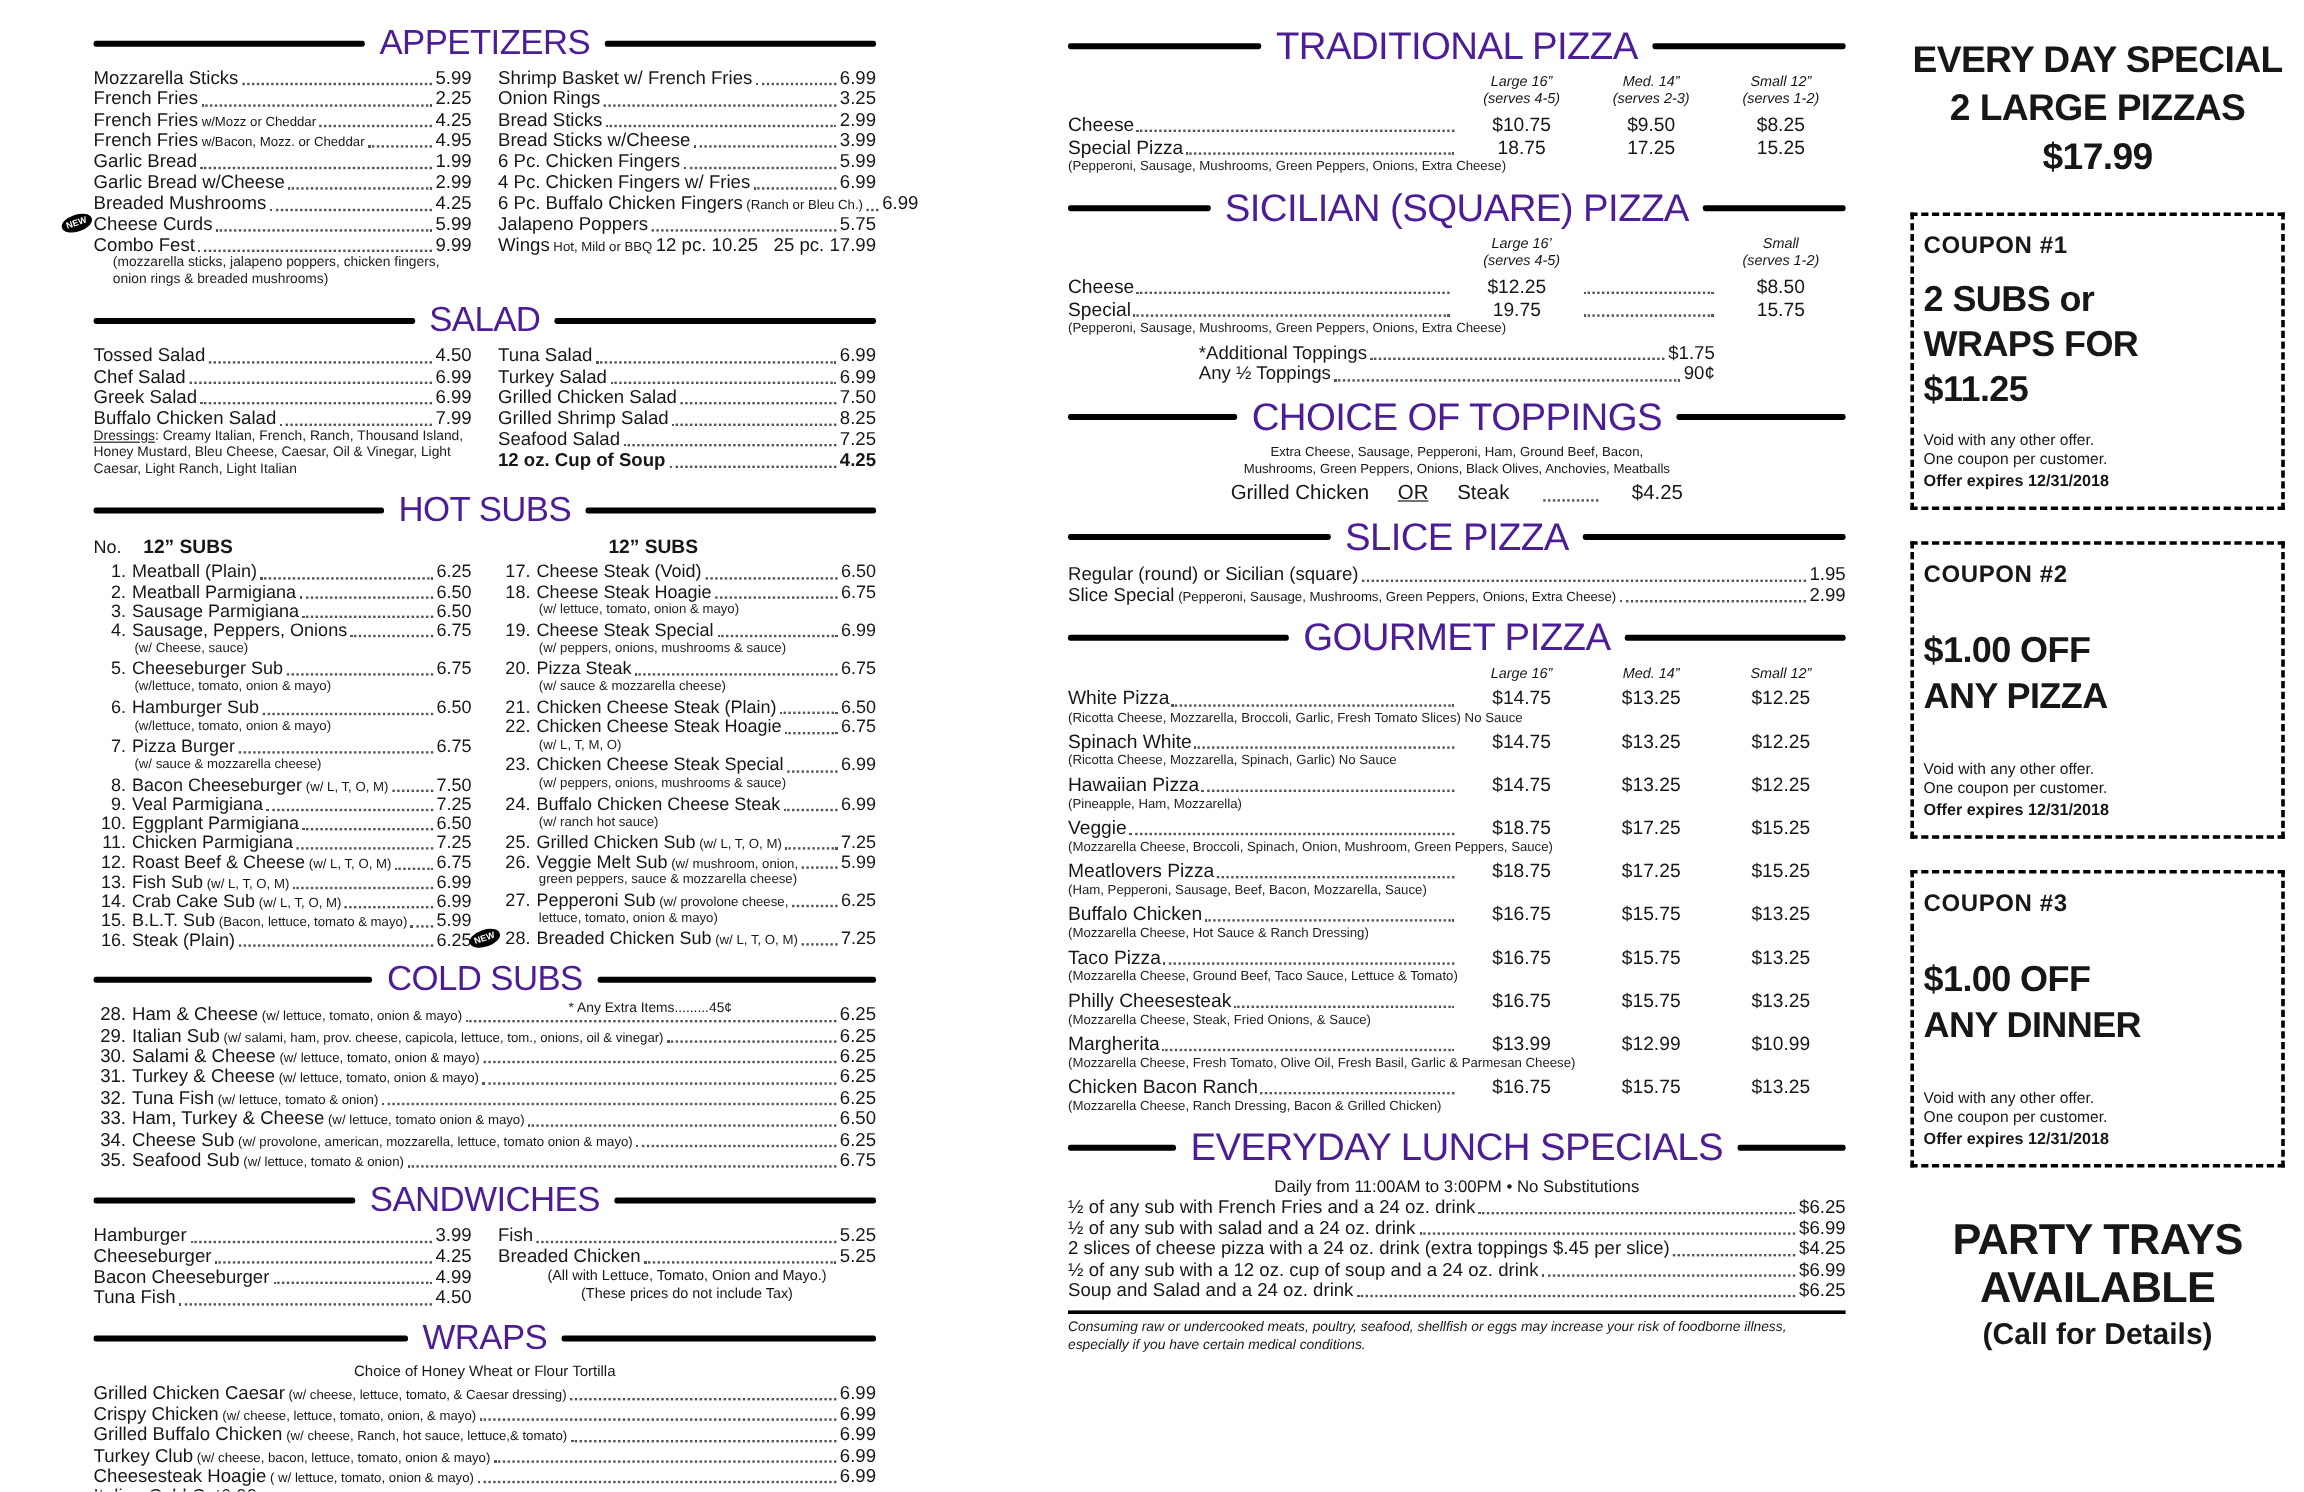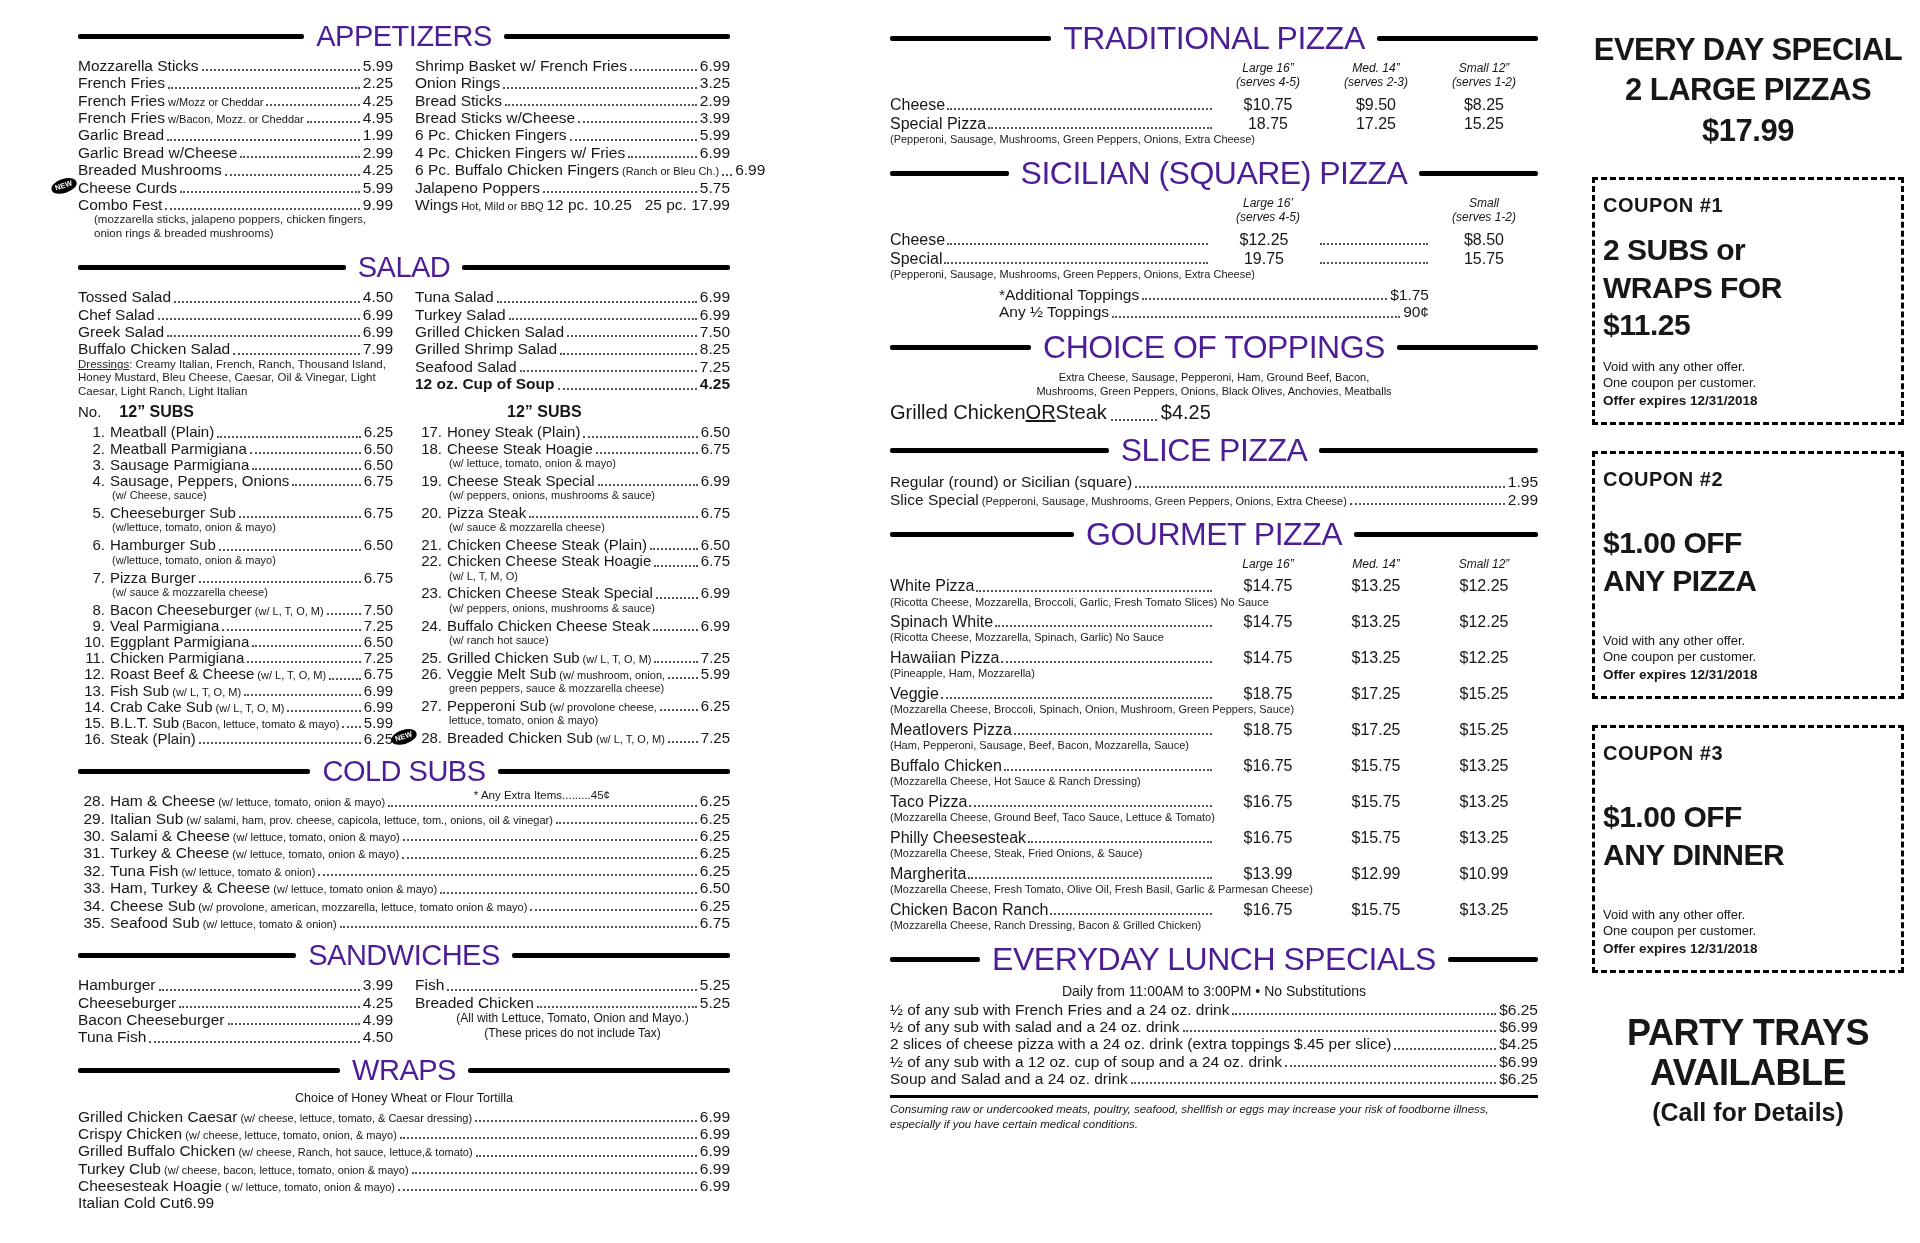--- a/index.html
+++ b/index.html
@@ -51,21 +51,21 @@
   .prow{display:flex;align-items:flex-end;font-size:16px;line-height:1.2;}
   .prow .plbl{white-space:nowrap;}
   .prow .dots{flex:1;min-width:10px;border-bottom:2px dotted #555;margin:0 2px 4px;}
   .pc{width:108px;text-align:center;flex-shrink:0;white-space:nowrap;}
   .pcdots{width:108px;border-bottom:2px dotted #555;margin:0 2px 4px;flex-shrink:0;}
   .pnote{font-size:11px;line-height:1.25;margin:0 0 3px 0;color:#222;}
   .pshead{display:flex;font-size:12px;font-style:italic;text-align:center;line-height:1.2;margin:2px 0 5px;}
   .pshead .fill{flex:1;}
   .centerblock{width:430px;margin:4px auto 2px;}
   .topline{text-align:center;font-size:11px;line-height:1.35;}
-  .orline{display:flex;align-items:flex-end;font-size:20px;margin-top:2px;}
+  .orline{display:flex;justify-content:center;align-items:flex-end;font-size:17px;margin-top:2px;gap:24px;}
   .orline .dots{width:46px;border-bottom:2px dotted #555;margin:0 4px 3px;}
   .disclaimer{border-top:3px solid #000;margin-top:8px;padding-top:4px;font-style:italic;font-size:11.5px;line-height:1.3;}
 
   
   .edsp{text-align:center;font-weight:800;font-size:31px;line-height:1.3;letter-spacing:-0.5px;}
   .coupon{border:3px dashed #000;text-align:left;padding:14px 8px 12px;margin-top:26px;height:216px;
           display:flex;flex-direction:column;justify-content:space-between;}
   .coupon .ctitle{font-size:20px;font-weight:800;letter-spacing:0.5px;}
   .coupon .big{font-size:30px;font-weight:800;line-height:1.25;letter-spacing:-0.5px;}
   .coupon .fines{line-height:1.3;}
@@ -244,20 +244,25 @@
           <span class="prc">7.25</span>
         </div>
         <div class="row bold">
           <span class="lbl">12 oz. Cup of Soup</span>
           <span class="dots"></span>
           <span class="prc">4.25</span>
         </div>
       </div>
   </div>
 
+  <div class="sec-head">
+    <span class="rule"></span>
+    <span class="title">HOT SUBS</span>
+    <span class="rule"></span>
+  </div>
   <div class="twocol">
     <div class="subcol tight">
       <div class="colhead">
         <span class="no">No.</span>
         <span class="sz">12” SUBS</span>
       </div>
       <div id="hot-a">
           <div class="row">
             <span class="num">1.</span>
             <span class="lbl">Meatball (Plain)</span>
@@ -360,21 +365,21 @@
           </div>
         </div>
     </div>
     <div class="subcol tight hot-b">
       <div class="colhead right-ind">
         <span class="sz">12” SUBS</span>
       </div>
       <div id="hot-b">
           <div class="row">
             <span class="num">17.</span>
-            <span class="lbl">Honey Steak (Plain)</span>
+            <span class="lbl">Cheese Steak (Void)</span>
             <span class="dots"></span>
             <span class="prc">6.50</span>
           </div>
           <div class="row">
             <span class="num">18.</span>
             <span class="lbl">Cheese Steak Hoagie</span>
             <span class="dots"></span>
             <span class="prc">6.75</span>
           </div>
           <div class="note">(w/ lettuce, tomato, onion &amp; mayo)</div>

